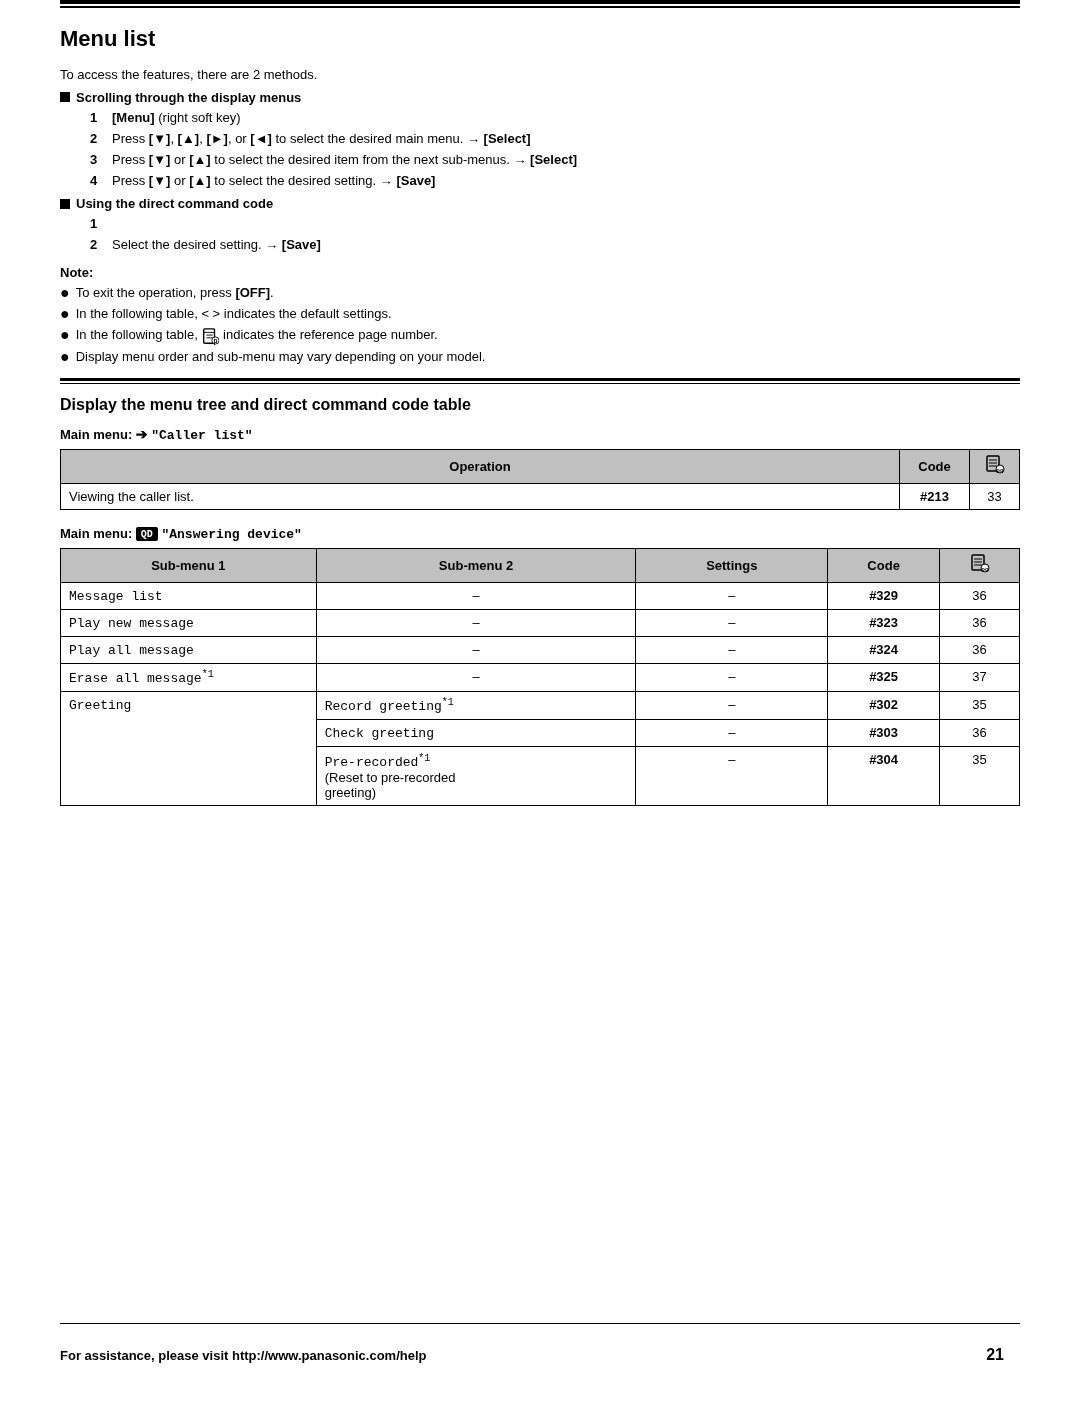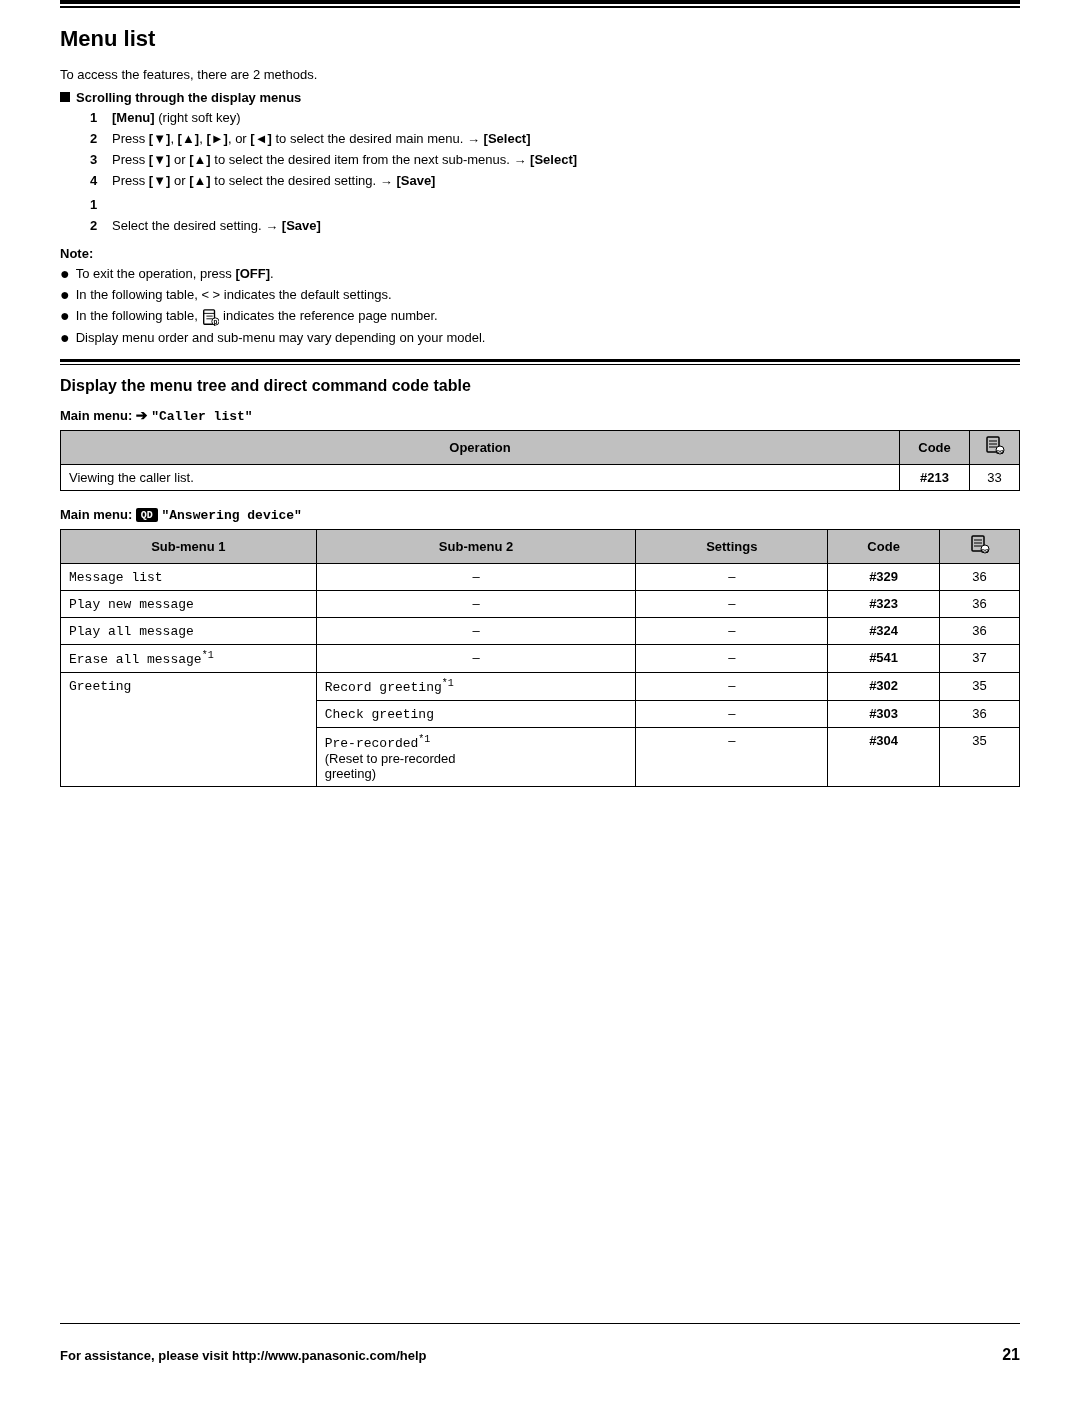--- a/index.html
+++ b/index.html
@@ -164,21 +164,21 @@
     .col-submenu2 { width: 200px; }
     .col-settings { width: 120px; }
     .col-code2 { width: 70px; text-align: center; }
     .col-ref2 { width: 50px; text-align: center; }
     td.centered { text-align: center; }
     td.code-cell { text-align: center; font-weight: bold; }
     .footer {
       position: absolute;
       bottom: 40px;
       left: 60px;
-      right: 60px;
+      right: 76px;
       display: flex;
       justify-content: space-between;
       align-items: center;
       font-size: 13px;
       font-weight: bold;
     }
     .monospace { font-family: 'Courier New', monospace; }
     .keybox {
       display: inline-block;
       border: 1px solid #000;
@@ -234,20 +234,24 @@
           <span>Press <span class="bold-bracket">[▼]</span> or <span class="bold-bracket">[▲]</span> to select the desired item from the next sub-menus. → <span class="bold-bracket">[Select]</span></span>
         </div>
         <div class="numbered-item">
           <span class="num-label">4</span>
           <span>Press <span class="bold-bracket">[▼]</span> or <span class="bold-bracket">[▲]</span> to select the desired setting. → <span class="bold-bracket">[Save]</span></span>
         </div>
       </div>
     </div>
 
     <div class="bullet-section">
+      <div class="bullet-header">
+        <span class="square-bullet"></span>
+        <span>Using the direct command code</span>
+      </div>
       <div class="numbered-list">
         <div class="numbered-item">
           <span class="num-label">1</span>
         </div>
         <div class="numbered-item">
           <span class="num-label">2</span>
           <span>Select the desired setting. → <span class="bold-bracket">[Save]</span></span>
         </div>
       </div>
     </div>
@@ -361,21 +365,21 @@
             <td><span class="monospace">Play all message</span></td>
             <td class="centered">–</td>
             <td class="centered">–</td>
             <td class="code-cell">#324</td>
             <td class="centered">36</td>
           </tr>
           <tr>
             <td><span class="monospace">Erase all message<sup class="superscript">*1</sup></span></td>
             <td class="centered">–</td>
             <td class="centered">–</td>
-            <td class="code-cell">#541</td>
+            <td class="code-cell">#325</td>
             <td class="centered">37</td>
           </tr>
           <tr>
             <td rowspan="3"><span class="monospace">Greeting</span></td>
             <td><span class="monospace">Record greeting<sup class="superscript">*1</sup></span></td>
             <td class="centered">–</td>
             <td class="code-cell">#302</td>
             <td class="centered">35</td>
           </tr>
           <tr>

